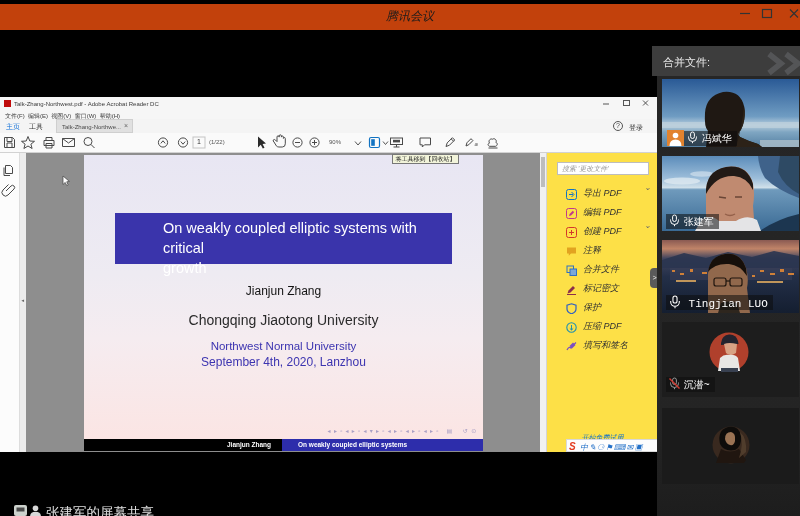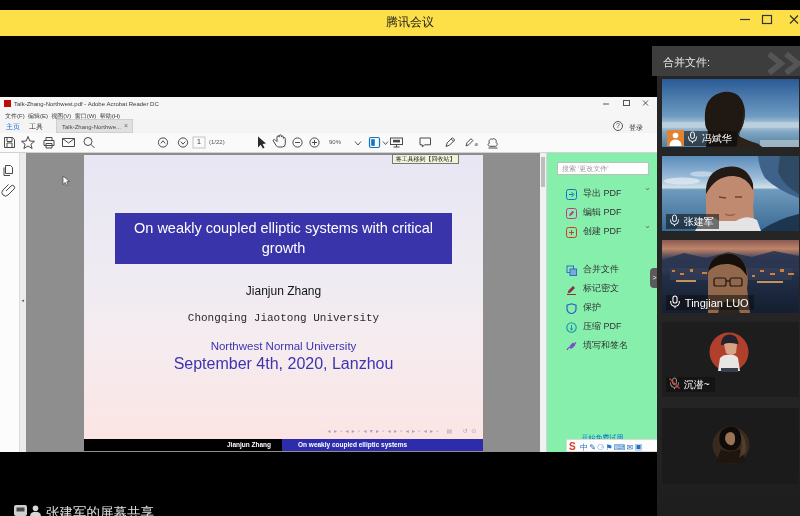--- a/index.html
+++ b/index.html
@@ -1,44 +1,44 @@
 <!DOCTYPE html>
 <html><head>
 <meta charset="utf-8">
 <style>
   html,body{margin:0;padding:0;}
   body{width:800px;height:516px;background:#000;overflow:hidden;
        font-family:"Liberation Sans",sans-serif;position:relative;}
   .abs{position:absolute;}
   
-  #topbar{left:0;top:10px;width:800px;height:26px;background:#fde047;}
+  #topbar{left:0;top:4px;width:800px;height:26px;background:#c2410c;font-style:italic;}
   #topbar .title{left:10px;top:4px;width:800px;text-align:center;font-size:12px;color:#1c1c1c;}
   
   #acro{left:0;top:97px;width:658px;height:355px;background:#f6f6f6;}
   
   #leftstrip{left:0;top:56px;width:19px;height:299px;background:#fcfcfc;}
   #lgutter{left:19px;top:56px;width:7px;height:299px;background:#ececec;border-left:1px solid #ddd;box-sizing:border-box;}
   #viewport{left:26px;top:56px;width:514px;height:299px;background:#8e8e8e;}
   #vscroll{left:540px;top:56px;width:6px;height:299px;background:#f1f1f1;}
   #vthumb{left:541px;top:60px;width:4px;height:30px;background:#bdbdbd;}
-  #rpanel{left:546px;top:56px;width:112px;height:299px;background:#86efac;border-left:1px solid #d4d4d4;}
+  #rpanel{left:546px;top:56px;width:112px;height:299px;background:#fde047;border-left:1px solid #d4d4d4;font-style:italic;}
   .pitem{position:absolute;left:0;width:111px;height:19px;}
   .pic{position:absolute;left:19px;top:3px;width:11px;height:11px;}
   .pl{position:absolute;left:36px;top:4px;font-size:9px;color:#323232;}
   .chev{position:absolute;right:7px;top:0px;font-size:8px;color:#666;}
   
   #slide{left:84px;top:58px;width:399px;height:296px;
     background:linear-gradient(180deg,#e8e6f3 0%,#eeebf2 40%,#f5ecf0 62%,#fce4e2 100%);}
   #stitle{left:31px;top:58px;width:337px;height:51px;background:#3a34ab;color:#fff;
-     text-align:center;font-size:14.5px;line-height:20px;padding-top:5px;box-sizing:border-box;}
+     font-size:14.5px;line-height:20px;padding-top:5px;box-sizing:border-box;padding-left:48px;}
   .sc{width:399px;text-align:center;}
   #sauthor{top:129px;font-size:12px;color:#141414;}
-  #suni{top:157px;font-size:11px;color:#2a2a2a;font-family:Liberation Mono, monospace;}
+  #suni{top:157px;font-size:14px;color:#2a2a2a;}
   #snwnu{top:185px;font-size:11.5px;color:#3c34b0;}
-  #sdate{top:199.5px;font-size:16px;color:#3c34b0;text-align:center;}
+  #sdate{top:199.5px;font-size:12px;color:#3c34b0;text-align:center;}
   #snav{top:272px;right:6px;font-size:6px;color:#aaa0c4;letter-spacing:0.8px;}
   #sfoot{left:0;top:284px;width:399px;height:12px;background:#000;}
   #sfootL{left:132px;top:0;width:66px;height:12px;color:#fff;font-size:6.5px;font-weight:bold;text-align:center;line-height:11px;}
   #sfootR{left:198px;top:0;width:201px;height:12px;background:#2d2dab;color:#fff;font-size:6.5px;font-weight:bold;line-height:12px;padding-left:16px;box-sizing:border-box;}
   
   #sbhead{left:652px;top:46px;width:148px;height:30px;background:#3d3d3d;color:#e8e8e8;font-size:11px;}
   #sbbody{left:657px;top:76px;width:143px;height:440px;background:linear-gradient(180deg,#262626 0%,#242424 80%,#1d1d1d 100%);}
   .tile{position:absolute;left:5px;width:137px;overflow:hidden;background:#1d1d1d;}
   .nlabel{position:absolute;left:0;bottom:0;height:15px;background:rgba(12,12,12,.55);
      color:#fff;font-size:10px;line-height:15px;white-space:nowrap;padding:0 5px 0 2px;}
@@ -171,20 +171,26 @@
           </svg></span>
         <span class="pl">编辑 PDF</span>
       </div>
       <div class="pitem" style="top:68px;">
         <span class="pic"><svg width="11" height="11">
             <rect x="0.5" y="0.5" width="10" height="10" rx="2" fill="none" stroke="#d3362a"></rect>
             <path d="M5.5 3 v5 M3 5.5 h5" stroke="#d3362a" fill="none"></path>
           </svg></span>
         <span class="pl">创建 PDF</span>
         <span class="chev">⌄</span>
+      </div>
+      <div class="pitem" style="top:87px;">
+        <span class="pic"><svg width="11" height="11">
+            <path d="M1 1.5 h9 v6 h-5 l-2.2 2.2 v-2.2 h-1.8 z" fill="#e2a320"></path>
+          </svg></span>
+        <span class="pl">注释</span>
       </div>
       <div class="pitem" style="top:106px;">
         <span class="pic"><svg width="11" height="11">
             <rect x="1" y="1" width="6.5" height="6.5" fill="none" stroke="#2f6fc2"></rect>
             <rect x="4" y="4" width="6.5" height="6.5" fill="#7aa8d8" stroke="#2f6fc2"></rect>
           </svg></span>
         <span class="pl">合并文件</span>
       </div>
       <div class="pitem" style="top:125px;">
         <span class="pic"><svg width="11" height="11">
@@ -306,21 +312,21 @@
         <path d="M33 75 L40 63 Q50 58 57 65 L74 65 Q85 58 95 64 L99 75 Z" fill="#e4e4e6"></path>
       </svg>
       <div class="nlabel" style="left:4px;bottom:2px;margin-top:20px;">
         <svg width="13" height="13" viewBox="0 0 13 13">
           <rect x="4.6" y="1" width="3.8" height="6.5" rx="1.9" fill="none" stroke="#fff" stroke-width="1"></rect>
           <path d="M2.5 5.5 v1 a4 4 0 0 0 8 0 v-1" fill="none" stroke="#fff" stroke-width="1"></path>
           <line x1="6.5" y1="10.6" x2="6.5" y2="12.2" stroke="#fff" stroke-width="1"></line>
         </svg>
         张建军</div>
     </div>
-    <div class="tile" id="tile3" style="top:164px;height:73px;">
+    <div class="tile" id="tile3" style="top:164px;height:73px;font-family:Liberation Mono, monospace;">
       <svg width="137" height="73">
         <defs>
           <linearGradient id="sky3" x1="0" y1="0" x2="0" y2="1">
             <stop offset="0" stop-color="#8a5a52"></stop>
             <stop offset="0.12" stop-color="#c08468"></stop>
             <stop offset="0.25" stop-color="#41455e"></stop>
             <stop offset="0.5" stop-color="#232f48"></stop>
             <stop offset="1" stop-color="#141e30"></stop>
           </linearGradient>
         </defs>

